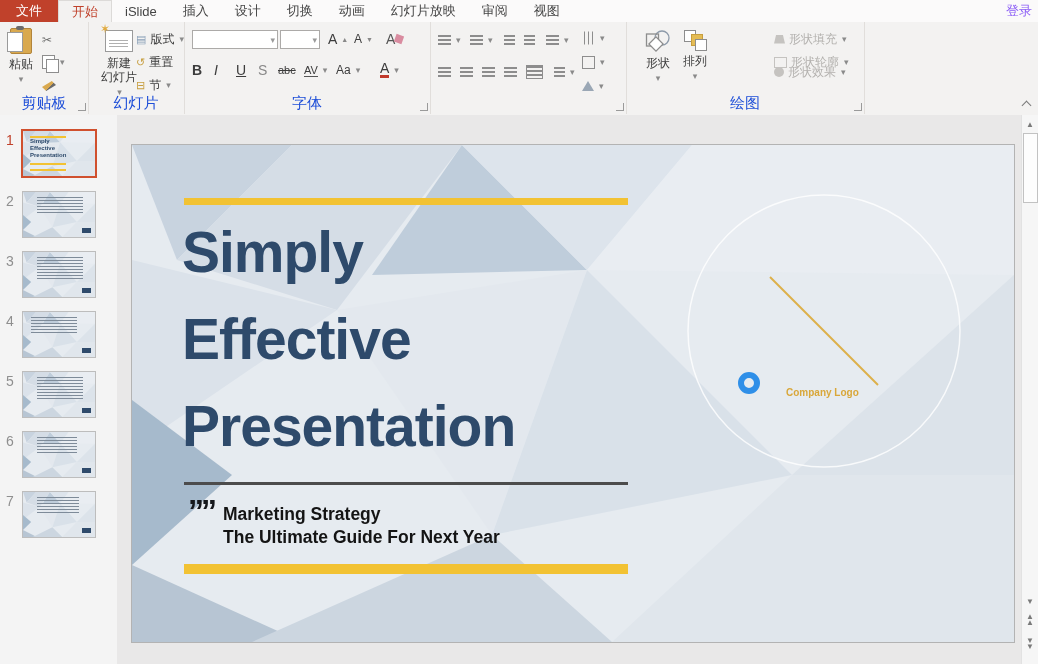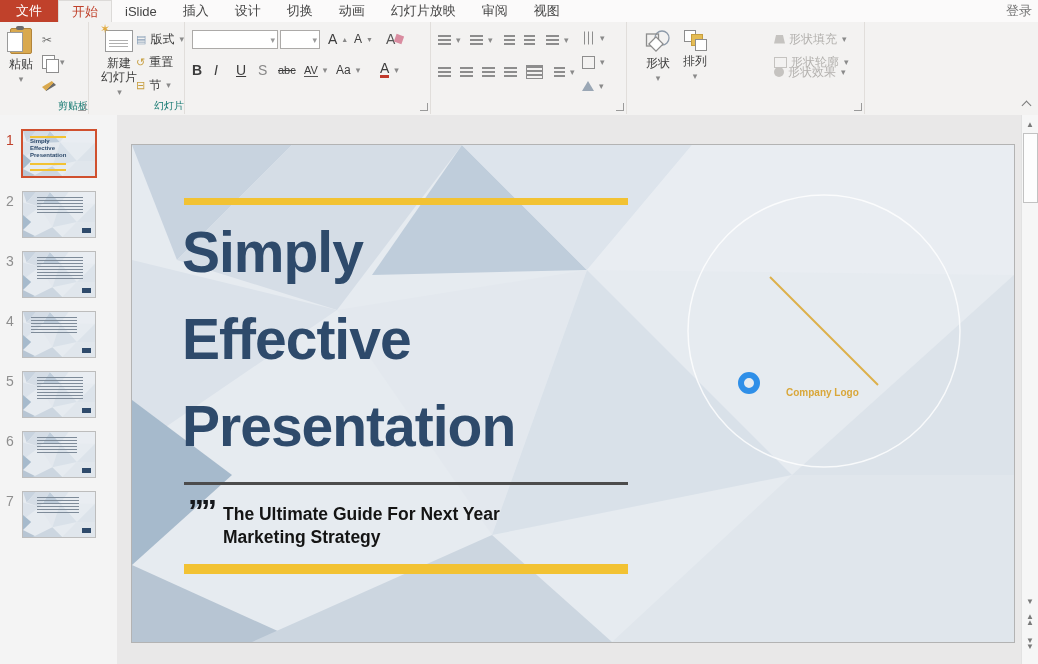--- a/index.html
+++ b/index.html
@@ -4,26 +4,26 @@
 <style>
   html,body{margin:0;padding:0}
   body{width:1038px;height:664px;overflow:hidden;position:relative;
        font-family:"Liberation Sans",sans-serif;background:#e9e8e8;}
   
   #tabbar{position:absolute;top:0;left:0;right:0;height:22px;background:#fbfafa;
           display:flex;align-items:stretch;font-size:13px;color:#444;z-index:6}
   .tab{padding:0 13px;display:flex;align-items:center;cursor:pointer;white-space:nowrap}
   .tab.file{background:#c0412b;color:#fff;padding:0 16px}
   .tab.active{color:#c0412b;background:#f3f2f1;border:1px solid #dcdad8;border-bottom:none}
-  #signin{margin-left:auto;padding:4px 6px;display:flex;align-items:center;color:#737373}
+  #signin{margin-left:auto;padding:4px 6px;display:flex;align-items:center;color:#8b5cf6}
   
   #ribbon{position:absolute;top:22px;left:0;right:0;height:93px;background:#f3f2f1;
           border-bottom:1px solid #d2cfcc;font-size:12px;color:#3c3c3c}
   .group{position:absolute;top:0;height:92px;border-right:1px solid #e1dedb}
-  .glabel{position:absolute;bottom:1px;left:0;right:0;text-align:right;font-size:10px;color:#0f766e}
+  .glabel{position:absolute;bottom:1px;left:0;right:0;text-align:center;font-size:15px;color:#1d4ed8}
   .lnch{position:absolute;right:2px;bottom:3px;width:7px;height:7px;
         border-right:1.5px solid #9a9a9a;border-bottom:1.5px solid #9a9a9a;cursor:pointer}
   .bigbtn{position:absolute;display:flex;flex-direction:column;align-items:center;
           text-align:center;cursor:pointer;line-height:14px}
   .sbtn{position:absolute;display:flex;align-items:center;gap:4px;height:20px;cursor:pointer;white-space:nowrap}
   .cr::after{content:"▾";font-size:9px;color:#8a8a8a;margin-left:1px}
   .caret-d::after{content:"▾";font-size:9px;color:#8a8a8a}
   .dis{color:#b3b1ae}
   .ic-lines{display:inline-block;width:13px;height:10px;
             background:repeating-linear-gradient(#8d8d8d 0 1.5px,transparent 1.5px 4.2px)}
@@ -205,20 +205,21 @@
       </div>
     <div class="sbtn cr" style="left:120px;top:38px;font-size:11px">
         <span style="border-bottom:1px solid #555">AV</span>
       </div>
     <div class="sbtn cr" style="left:152px;top:38px;font-size:12px">
         <span>Aa</span>
       </div>
     <div class="sbtn cr" style="left:196px;top:38px;font-size:14px">
       <span style="border-bottom:3px solid #c0392b;line-height:13px">A</span>
     </div>
+    <div class="glabel">字体</div>
     <span class="lnch"></span>
   </div>
 
   <div class="group" style="left:430px;width:196px">
     <div class="sbtn cr" style="left:8px;top:8px">
         <span class="ic-lines"></span>
       </div>
     <div class="sbtn cr" style="left:40px;top:8px">
         <span class="ic-lines"></span>
       </div>
@@ -285,20 +286,21 @@
       <span>形状填充</span>
     </div>
     <div class="sbtn cr dis" style="left:148px;top:30px">
       <span style="width:11px;height:9px;border:1.5px solid #c5c3c0;display:inline-block"></span>
       <span>形状轮廓</span>
     </div>
     <div class="sbtn cr dis" style="left:148px;top:40px">
       <span style="width:10px;height:10px;border-radius:50%;background:#c5c3c0;display:inline-block"></span>
       <span>形状效果</span>
     </div>
+    <div class="glabel">绘图</div>
     <span class="lnch"></span>
   </div>
 
 </div>
 
 <div id="chev"></div>
 
 <div id="panel">
 
   <div class="trow" style="top:15px">
@@ -395,22 +397,22 @@
     </svg>
     <div class="bar" style="top:53px;height:7px"></div>
     <div id="titleblock">
       <div>Simply</div>
       <div>Effective</div>
       <div>Presentation</div>
     </div>
     <div id="dline"></div>
     <div id="quotemark">””</div>
     <div id="quotetext">
+      <div>Marketing Strategy</div>
       <div>The Ultimate Guide For Next Year</div>
-      <div>Marketing Strategy</div>
     </div>
     <div class="bar" style="top:419px;height:10px"></div>
     <div id="logolabel">Company Logo</div>
   </div>
 </div>
 
 <div id="vscroll">
   <div class="sarr" style="top:2px">▲</div>
   <div class="sthumb" style="top:18px;height:68px"></div>
   <div class="sarr" style="top:479px">▼</div>

